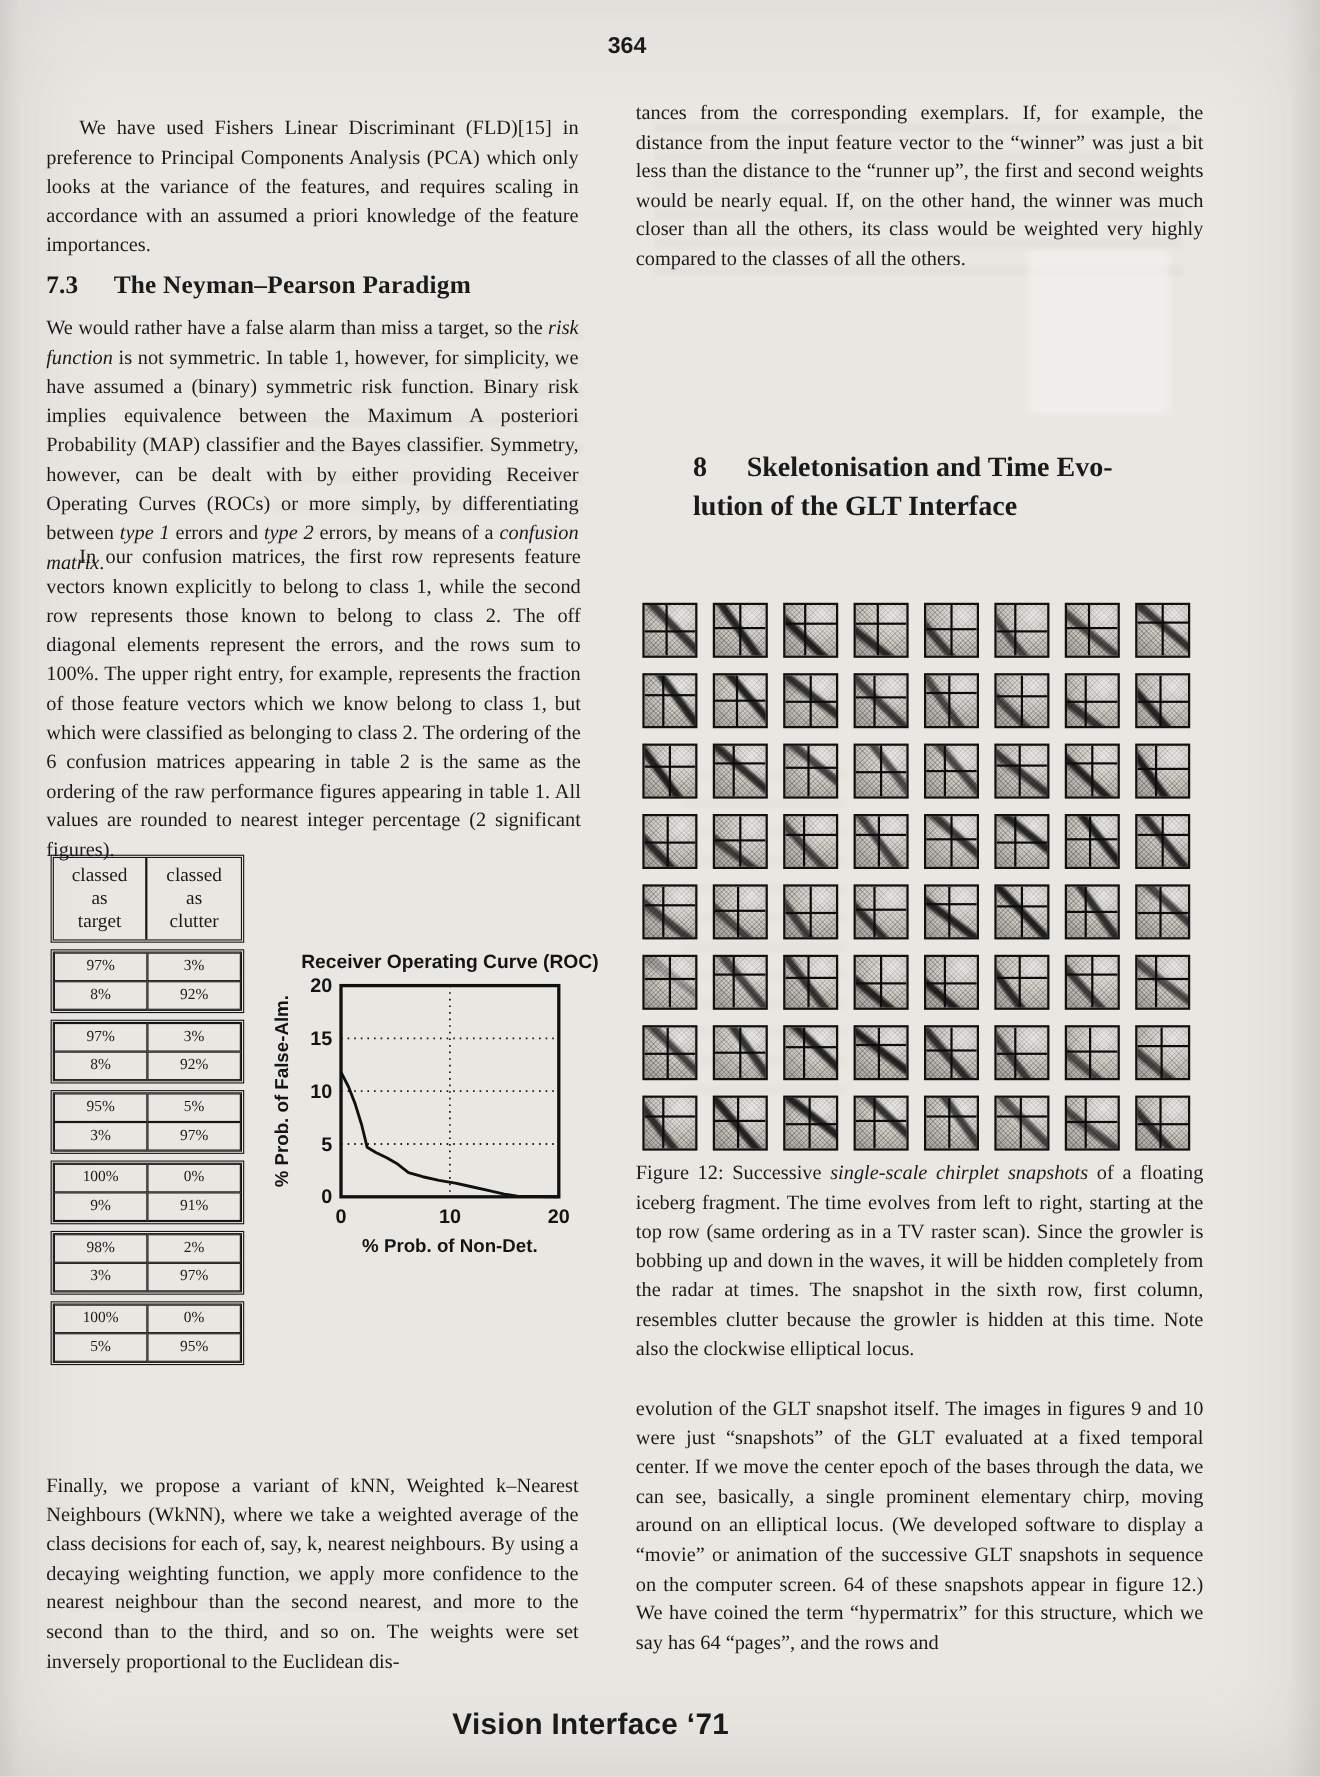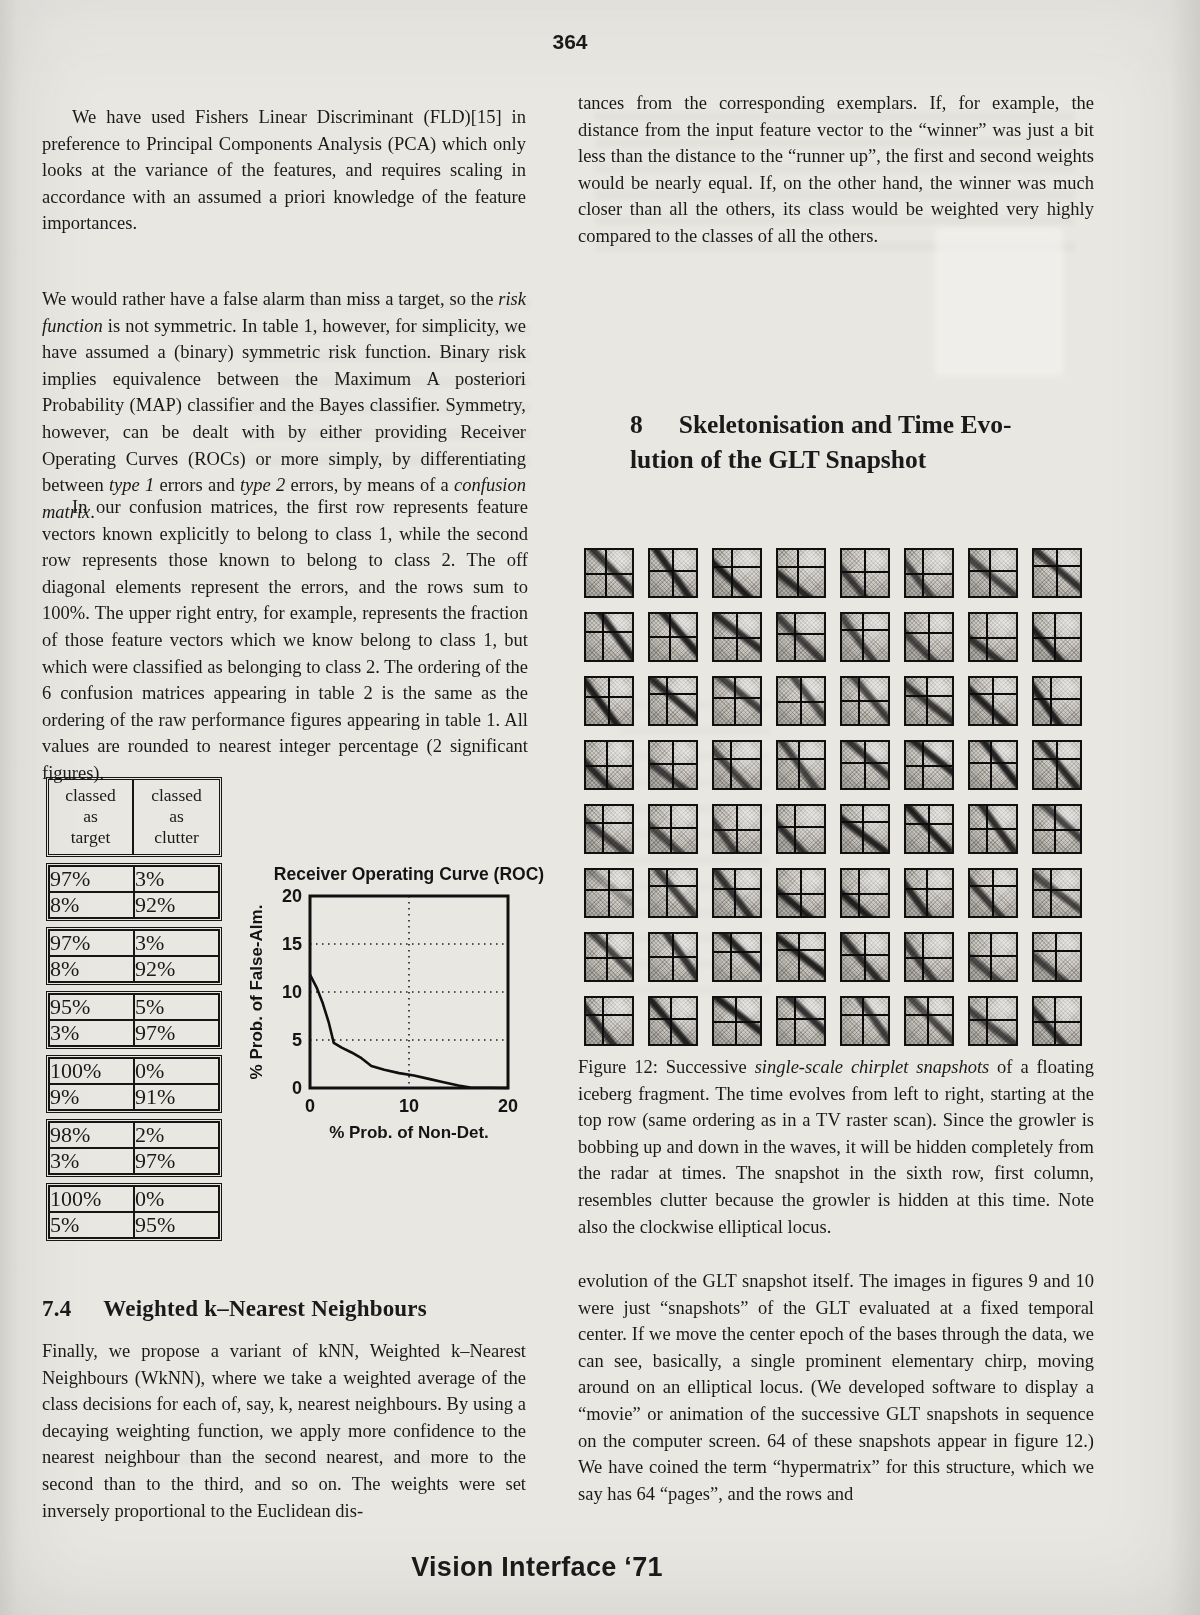--- a/index.html
+++ b/index.html
@@ -34,21 +34,21 @@
   
   #table2{width:176px;}
   .tcaption{
     border:2px solid #161616;text-align:center;white-space:pre-line;
     font-size:17.5px;line-height:21.5px;padding:5px 2px;background:rgba(255,255,255,.15);
   }
   .thead{display:grid;grid-template-columns:1fr 1fr;border:3px double #161616;margin-top:5px;}
   .thcell{text-align:center;white-space:pre-line;font-size:17.5px;line-height:21px;padding:5px 0 6px;}
   .thcell:first-child{border-right:2px solid #161616;}
   .matrix{display:grid;grid-template-columns:1fr 1fr;border:3px double #161616;margin-top:6px;}
-  .mcell{border:1px solid #161616;text-align:left;font-size:22px;line-height:22px;padding:1px 0;}
+  .mcell{border:1px solid #161616;text-align:center;font-size:14px;line-height:22px;padding:1px 0;}
 
   
   #snapshot-grid{display:grid;grid-template-columns:repeat(8,50px);grid-auto-rows:50px;gap:14px;}
   .cell{
     position:relative;width:46px;height:46px;border:2px solid #101010;overflow:hidden;
     background:
       radial-gradient(circle at 72% 20%, rgba(255,255,255,.60), rgba(255,255,255,0) 55%, rgba(0,0,0,.20) 100%),
       repeating-linear-gradient(45deg, rgba(20,20,20,.20) 0 1px, rgba(0,0,0,0) 1px 3px),
       repeating-linear-gradient(-45deg, rgba(20,20,20,.20) 0 1px, rgba(0,0,0,0) 1px 3px),
       #cac6bf;
@@ -73,20 +73,23 @@
   <div class="abs ghost" style="left:595px;top:112px;width:480px;height:140px;"></div>
   <div class="abs ghostbox" style="left:935px;top:228px;width:128px;height:148px;"></div>
   <div class="abs ghost" style="left:248px;top:300px;width:282px;height:185px;"></div>
   <div class="abs ghost" style="left:620px;top:700px;width:150px;height:300px;opacity:.035;"></div>
   <div class="abs ghost" style="left:60px;top:1430px;width:380px;height:55px;opacity:.04;"></div>
 
   <div id="page-number" class="abs" style="left:540px;top:30px;width:60px;text-align:center;">364</div>
 
   <div class="abs para ind" style="left:42px;top:104px;width:484px;">We have used Fishers Linear Discriminant (FLD)[15] in preference to Principal Components Analysis (PCA) which only looks at the variance of the features, and requires scaling in accordance with an assumed a priori knowledge of the feature importances.</div>
 
+  <div class="abs h2" style="left:42px;top:246px;width:484px;">
+    <span class="num">7.3</span><span>The Neyman–Pearson Paradigm</span>
+  </div>
 
   <div class="abs para" style="left:42px;top:286px;width:484px;"><span>We would rather have a false alarm than miss a target, so the </span><i>risk function</i><span> is not symmetric. In table 1, however, for simplicity, we have assumed a (binary) symmetric risk function. Binary risk implies equivalence between the Maximum A posteriori Probability (MAP) classifier and the Bayes classifier. Symmetry, however, can be dealt with by either providing Receiver Operating Curves (ROCs) or more simply, by differentiating between </span><i>type 1</i><span> errors and </span><i>type 2</i><span> errors, by means of a </span><i>confusion matrix</i><span>.</span></div>
 
   <div class="abs para ind" style="left:42px;top:494px;width:486px;">In our confusion matrices, the first row represents feature vectors known explicitly to belong to class 1, while the second row represents those known to belong to class 2. The off diagonal elements represent the errors, and the rows sum to 100%. The upper right entry, for example, represents the fraction of those feature vectors which we know belong to class 1, but which were classified as belonging to class 2. The ordering of the 6 confusion matrices appearing in table 2 is the same as the ordering of the raw performance figures appearing in table 1. All values are rounded to nearest integer percentage (2 significant figures).</div>
 
   <div id="table2" class="abs" style="left:46px;top:772px;">
     <div class="thead">
       <div class="thcell">classed
 as
 target</div>
@@ -147,32 +150,29 @@
         <text x="56" y="138" fill="#141414" font-family="&quot;Liberation Sans&quot;,sans-serif" font-weight="bold" text-anchor="end" font-size="18">10</text>
         <text x="56" y="186" fill="#141414" font-family="&quot;Liberation Sans&quot;,sans-serif" font-weight="bold" text-anchor="end" font-size="18">5</text>
         <text x="56" y="234" fill="#141414" font-family="&quot;Liberation Sans&quot;,sans-serif" font-weight="bold" text-anchor="end" font-size="18">0</text>
         <text x="64" y="252" fill="#141414" font-family="&quot;Liberation Sans&quot;,sans-serif" font-weight="bold" text-anchor="middle" font-size="18">0</text>
         <text x="163" y="252" fill="#141414" font-family="&quot;Liberation Sans&quot;,sans-serif" font-weight="bold" text-anchor="middle" font-size="18">10</text>
         <text x="262" y="252" fill="#141414" font-family="&quot;Liberation Sans&quot;,sans-serif" font-weight="bold" text-anchor="middle" font-size="18">20</text>
         <text x="163" y="278" fill="#141414" font-family="&quot;Liberation Sans&quot;,sans-serif" font-weight="bold" text-anchor="middle" font-size="17">% Prob. of Non-Det.</text>
         <text x="0" y="0" fill="#141414" font-family="&quot;Liberation Sans&quot;,sans-serif" font-weight="bold" text-anchor="middle" font-size="17" transform="translate(16,132) rotate(-90)">% Prob. of False-Alm.</text>
       </svg></div>
 
-  <div class="abs h2" style="left:42px;top:1296px;width:484px;">
-    <span class="num">7.4</span><span>Weighted k–Nearest Neighbours</span>
-  </div>
 
   <div class="abs para" style="left:42px;top:1338px;width:484px;">Finally, we propose a variant of kNN, Weighted k–Nearest Neighbours (WkNN), where we take a weighted average of the class decisions for each of, say, k, nearest neighbours. By using a decaying weighting function, we apply more confidence to the nearest neighbour than the second nearest, and more to the second than to the third, and so on. The weights were set inversely proportional to the Euclidean dis-</div>
 
   <div class="abs para" style="left:578px;top:90px;width:516px;">tances from the corresponding exemplars. If, for example, the distance from the input feature vector to the “winner” was just a bit less than the distance to the “runner up”, the first and second weights would be nearly equal. If, on the other hand, the winner was much closer than all the others, its class would be weighted very highly compared to the classes of all the others.</div>
 
 
   <div class="abs h8" style="left:578px;top:372px;width:516px;">
     <span class="num">8</span><span>Skeletonisation and Time Evo-
-lution of the GLT Snapshot</span>
+lution of the GLT Interface</span>
   </div>
 
 
   <div id="snapshot-grid" class="abs" style="left:584px;top:548px;width:502px;">
       <div class="cell">
         <div class="streak" style="left: -15px; top: 21px; transform: rotate(46deg); opacity: 0.72;"></div>
         <div class="streak2" style="left: -9px; top: 30px; transform: rotate(42deg); opacity: 0.3;"></div>
         <div class="vline" style="left: 42%;"></div>
         <div class="hline" style="top: 51%;"></div>
       </div>

